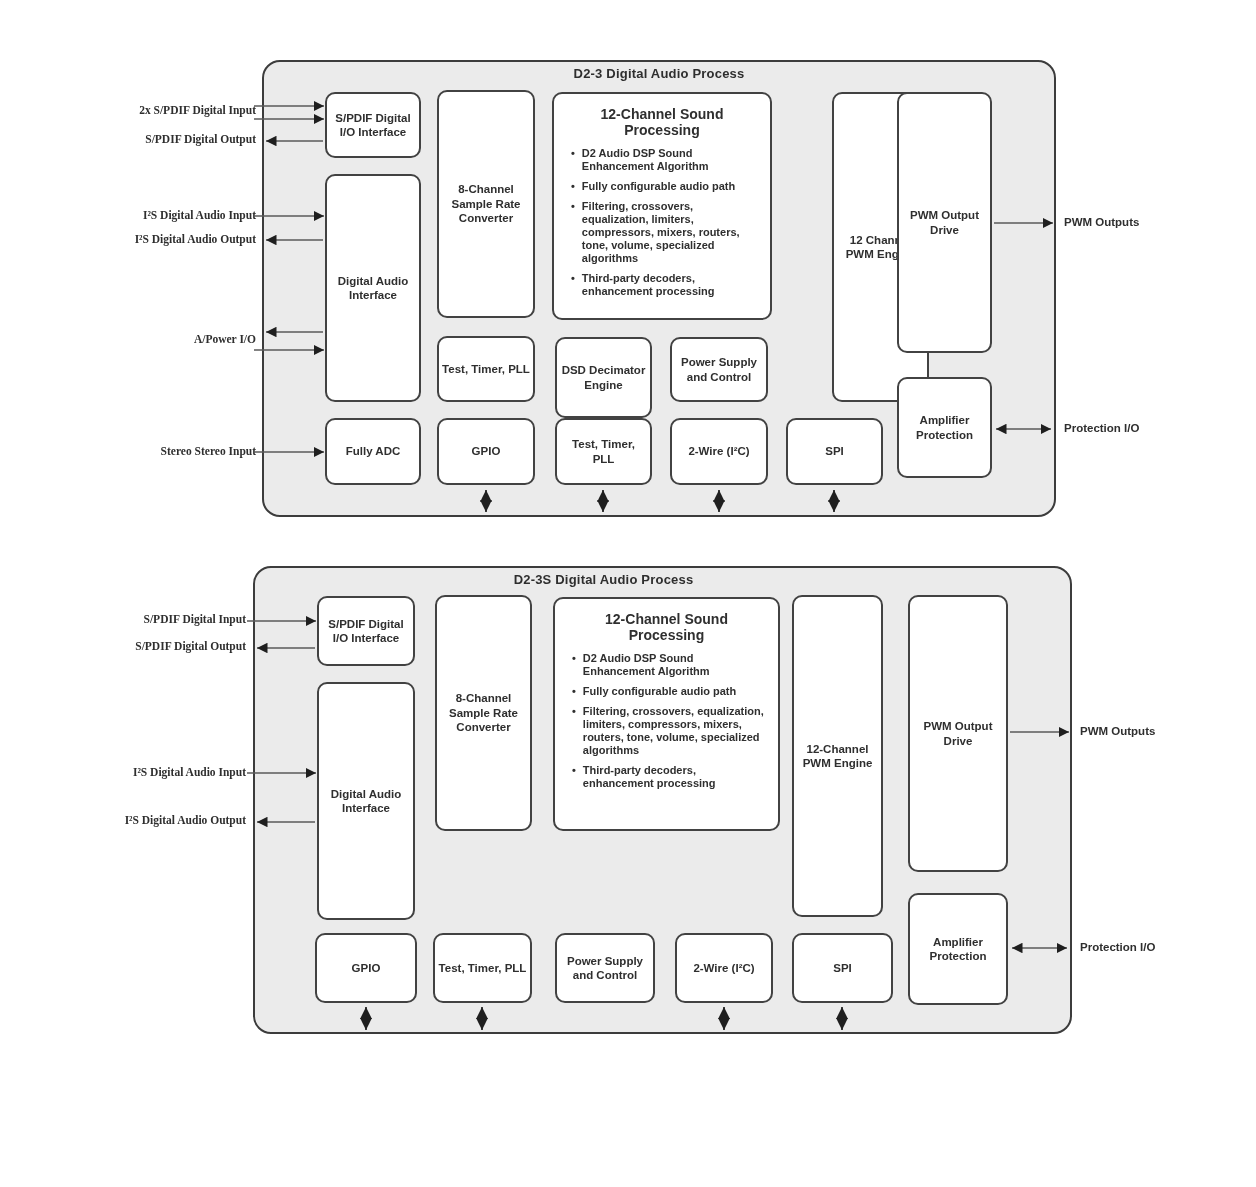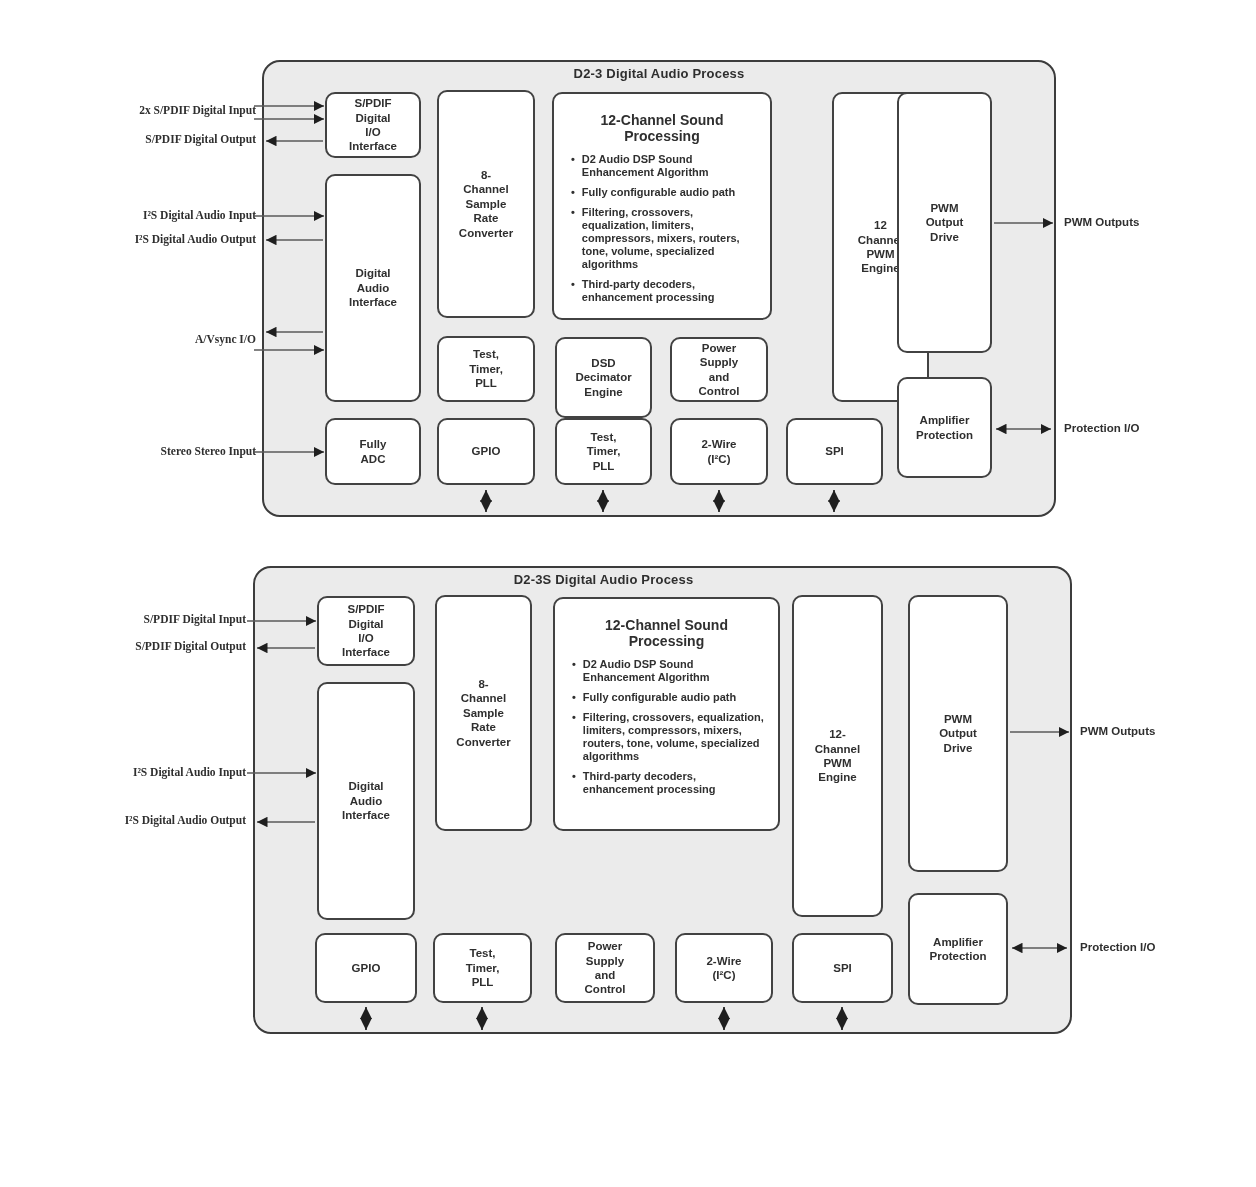--- a/index.html
+++ b/index.html
@@ -10,23 +10,23 @@
   .chip{
     position:absolute;background:#ebebeb;border:2.5px solid #3c3c3c;border-radius:18px;
     box-sizing:border-box;
   }
   .chip-title{
     position:absolute;text-align:center;font-size:13px;letter-spacing:.2px;color:#2e2e2e;
   }
   .blk{
     position:absolute;background:#ffffff;border:2px solid #424242;border-radius:10px;
     display:flex;align-items:center;justify-content:center;text-align:center;
-    font-size:11.5px;line-height:1.25;padding:21px;box-sizing:border-box;color:#2f2f2f;
-  }
-  .sound{display:block;text-align:left;padding:16px 12px 6px 12px;}
+    font-size:11.5px;line-height:1.25;padding:3px;box-sizing:border-box;color:#2f2f2f;
+  }
+  .sound{display:block;text-align:left;padding:10px 12px 6px 12px;}
   .sound-title{
     text-align:center;font-size:14px;line-height:1.15;margin:2px auto 9px auto;max-width:150px;
   }
   .bullets{list-style:none;margin:0;padding:0 0 0 5px;font-size:11px;line-height:1.18;}
   .bullets li{display:flex;gap:7px;margin-bottom:7px;}
   .dot{flex:0 0 auto;}
   .lbl{position:absolute;font-size:11.5px;white-space:nowrap;color:#2f2f2f;}
   .lbl.r{text-align:right;font-family:Liberation Serif, serif;}
   .overlay{position:absolute;left:0;top:0;pointer-events:none;}
   .wire{stroke:#5a5a5a;stroke-width:1.5;fill:none;}
@@ -106,21 +106,21 @@
       <span>PWM Output Drive</span>
     </div>
   <div class="blk" style="left:897px;top:377px;width:95px;height:101px">
       <span>Amplifier Protection</span>
     </div>
 
   <div class="lbl r" style="left:60px;top:104px;width:196px">2x S/PDIF Digital Input</div>
   <div class="lbl r" style="left:60px;top:133px;width:196px">S/PDIF Digital Output</div>
   <div class="lbl r" style="left:60px;top:209px;width:196px">I²S Digital Audio Input</div>
   <div class="lbl r" style="left:60px;top:233px;width:196px">I²S Digital Audio Output</div>
-  <div class="lbl r" style="left:60px;top:333px;width:196px">A/Vsync I/O</div>
+  <div class="lbl r" style="left:60px;top:333px;width:196px">A/Power I/O</div>
   <div class="lbl r" style="left:60px;top:445px;width:196px">Stereo Stereo Input</div>
   <div class="lbl" style="left:1064px;top:216px;width:160px">PWM Outputs</div>
   <div class="lbl" style="left:1064px;top:422px;width:160px">Protection I/O</div>
 
   <div class="chip" style="left:253px;top:566px;width:819px;height:468px"></div>
   <div class="chip-title" style="left:253px;top:572px;width:701px">D2-3S Digital Audio Process</div>
 
   <div class="blk" style="left:317px;top:596px;width:98px;height:70px">
       <span>S/PDIF Digital I/O Interface</span>
     </div>

